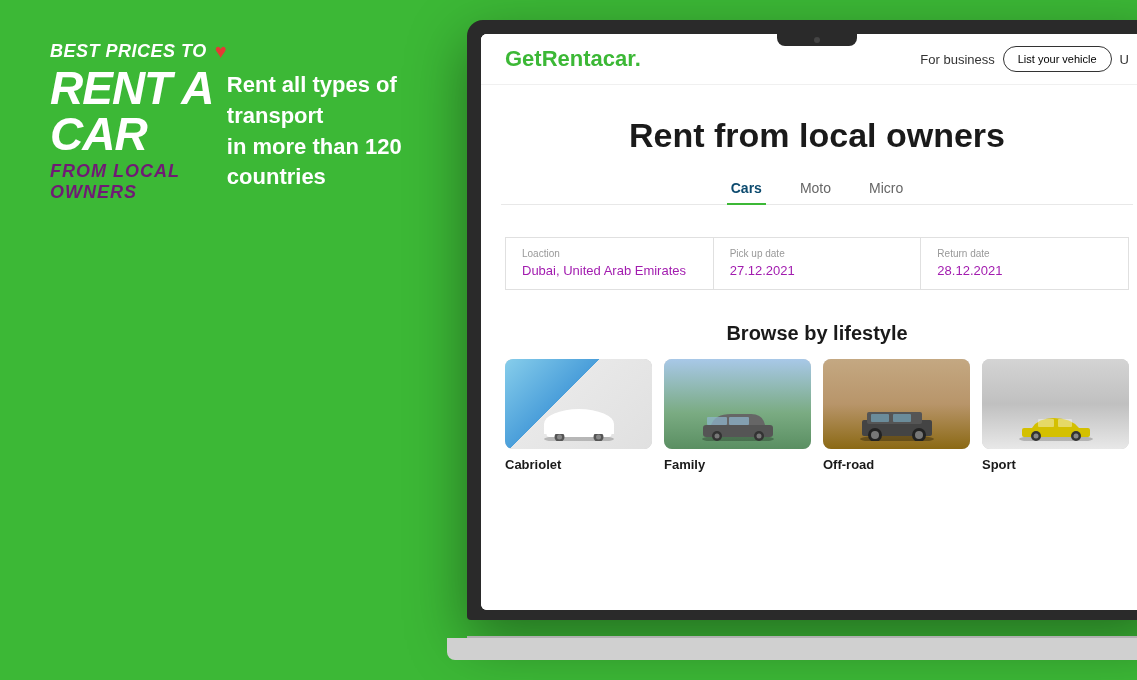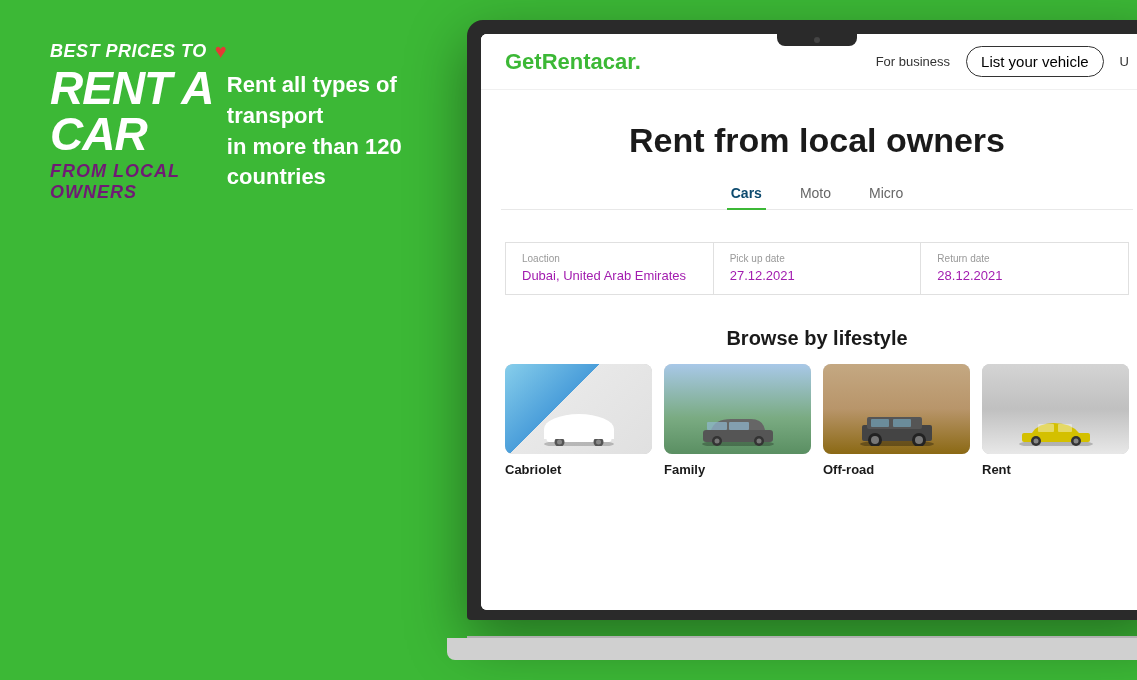--- a/index.html
+++ b/index.html
@@ -185,31 +185,31 @@
       color: #1a1a1a;
     }
 
     .site-logo span {
       color: #3cb836;
     }
 
     .header-nav {
       display: flex;
       align-items: center;
-      gap: 16px;
+      gap: 8px;
     }
 
     .nav-link {
       font-size: 13px;
       color: #333;
       cursor: pointer;
     }
 
     .nav-btn {
-      font-size: 15px;
+      font-size: 11px;
       padding: 6px 14px;
       border: 1px solid #333;
       border-radius: 20px;
       background: white;
       cursor: pointer;
     }
 
     
     .site-hero {
       text-align: center;
@@ -510,21 +510,21 @@
                       <path d="M16 17 Q22 7 38 7 Q55 7 63 17Z" fill="#d4c000"></path>
                       <rect x="22" y="8" width="16" height="8" rx="1" fill="rgba(255,255,255,0.4)"></rect>
                       <rect x="42" y="8" width="14" height="8" rx="1" fill="rgba(255,255,255,0.4)"></rect>
                       <circle cx="20" cy="25" r="5" fill="#333"></circle>
                       <circle cx="20" cy="25" r="2.5" fill="#888"></circle>
                       <circle cx="60" cy="25" r="5" fill="#333"></circle>
                       <circle cx="60" cy="25" r="2.5" fill="#888"></circle>
                     </svg>
                   </div>
                 </div>
-                <span class="lifestyle-label">Rent</span>
+                <span class="lifestyle-label">Sport</span>
               </div>
 
             </div>
           </div>
         </div>
 
       </div>
     </div>
     <div class="laptop-hinge"></div>
     <div class="laptop-base"></div>

